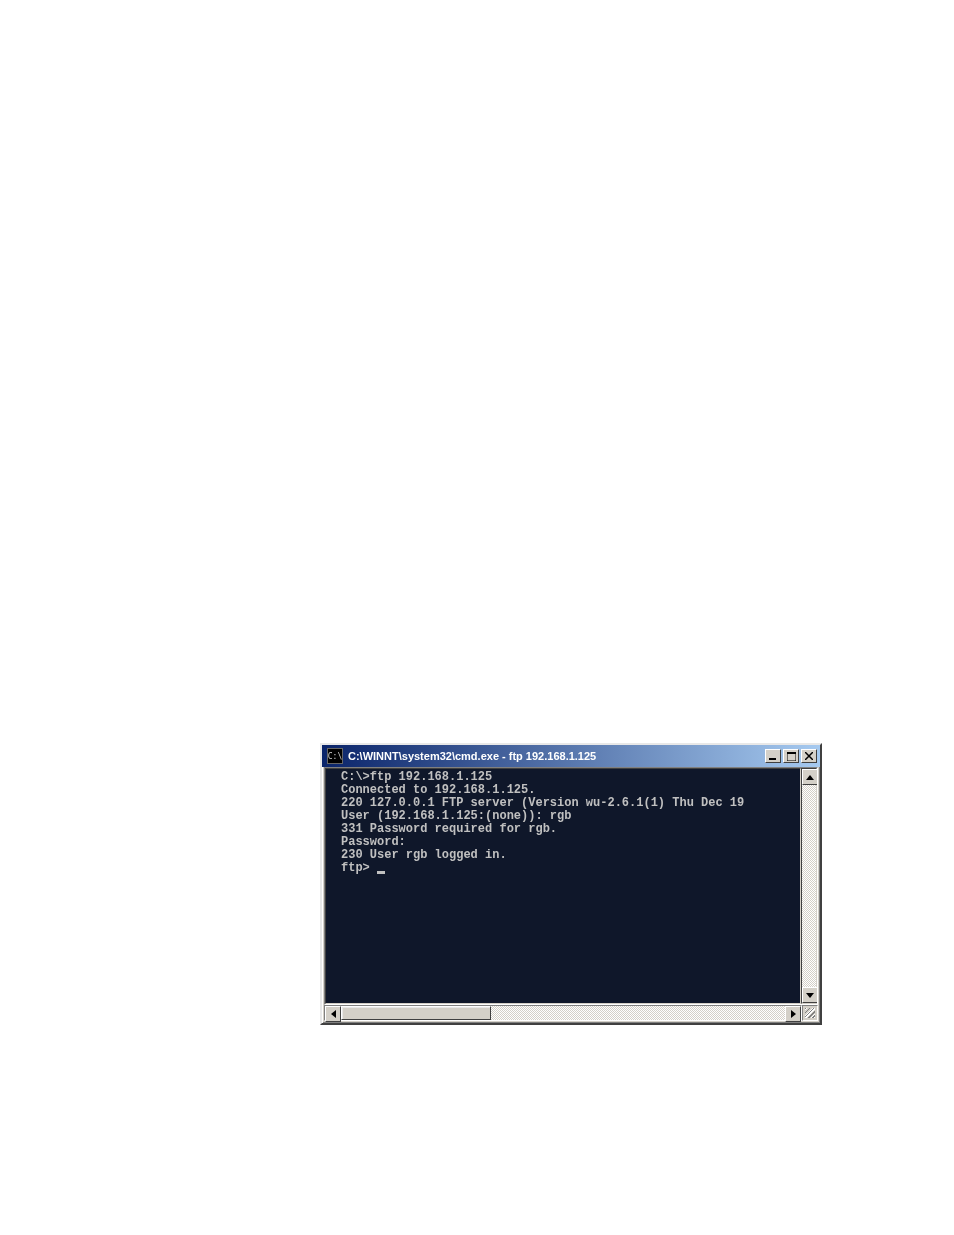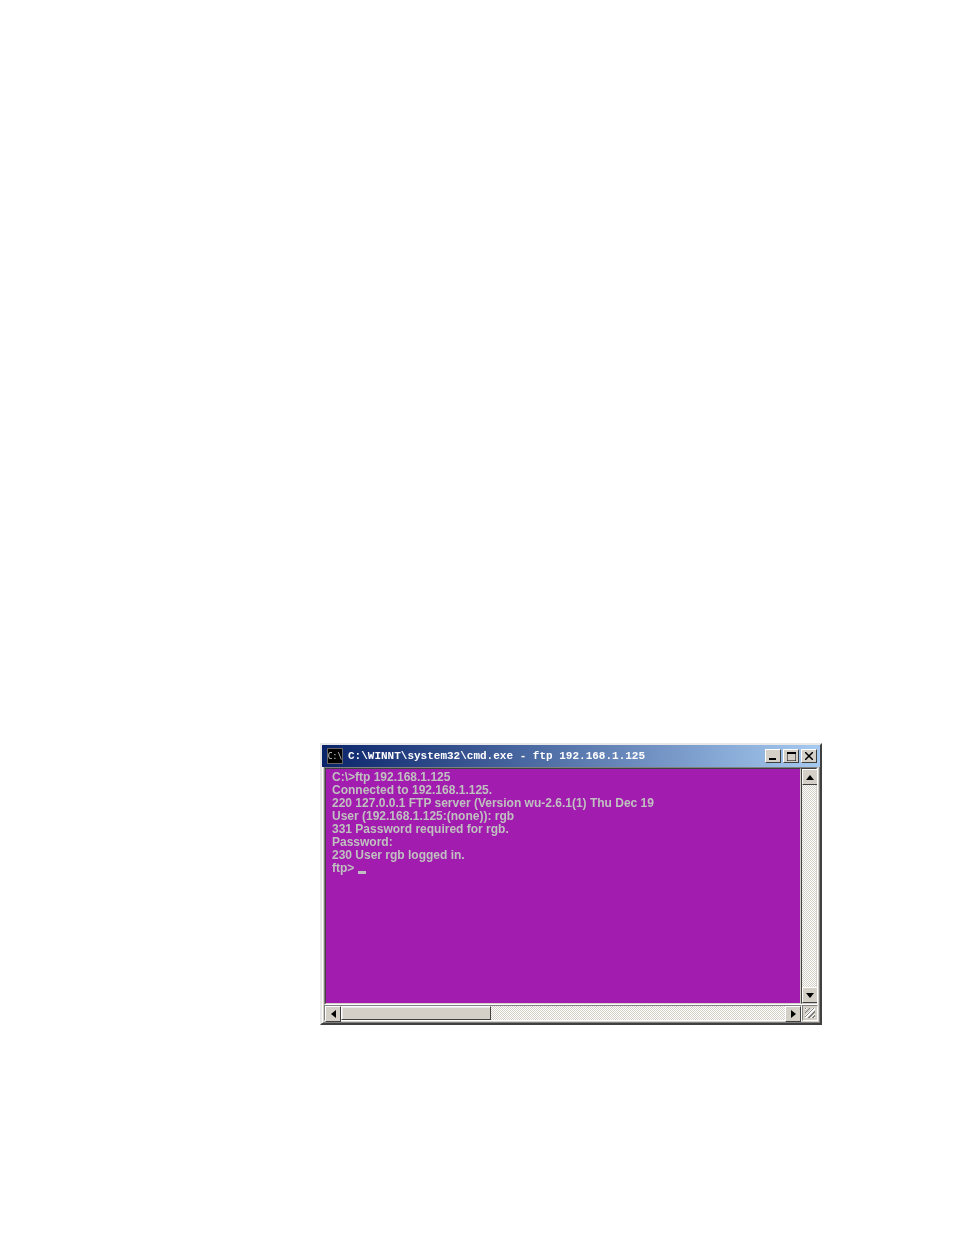--- a/index.html
+++ b/index.html
@@ -42,21 +42,20 @@
       border: 1px solid #666;
     }
     .titlebar-text {
       color: #ffffff;
       font-size: 11px;
       font-weight: bold;
       flex: 1;
       padding-left: 2px;
       white-space: nowrap;
       overflow: hidden;
-      font-family: Liberation Mono, monospace;
     }
     .window-controls {
       display: flex;
       gap: 2px;
       margin-right: 1px;
     }
     .win-btn {
       width: 16px;
       height: 14px;
       background: #d4d0c8;
@@ -81,27 +80,27 @@
     }
     .terminal-wrap {
       flex: 1;
       display: flex;
       border: 1px solid;
       border-color: #808080 #ffffff #ffffff #808080;
       overflow: hidden;
     }
     .terminal {
       flex: 1;
-      background: #a21caf;
+      background: #0f172a;
       color: #c0c0c0;
-      font-family: Liberation Sans, sans-serif;
+      font-family: Liberation Mono, monospace;
       font-size: 12px;
       line-height: 13px;
       font-weight: bold;
-      padding: 2px 6px;
+      padding: 2px 15px;
       white-space: pre;
       overflow: hidden;
       border: 1px solid;
       border-color: #404040 #d4d0c8 #d4d0c8 #404040;
     }
     .terminal-line { display: block; }
     .cursor {
       display: inline-block;
       width: 8px;
       height: 3px;

